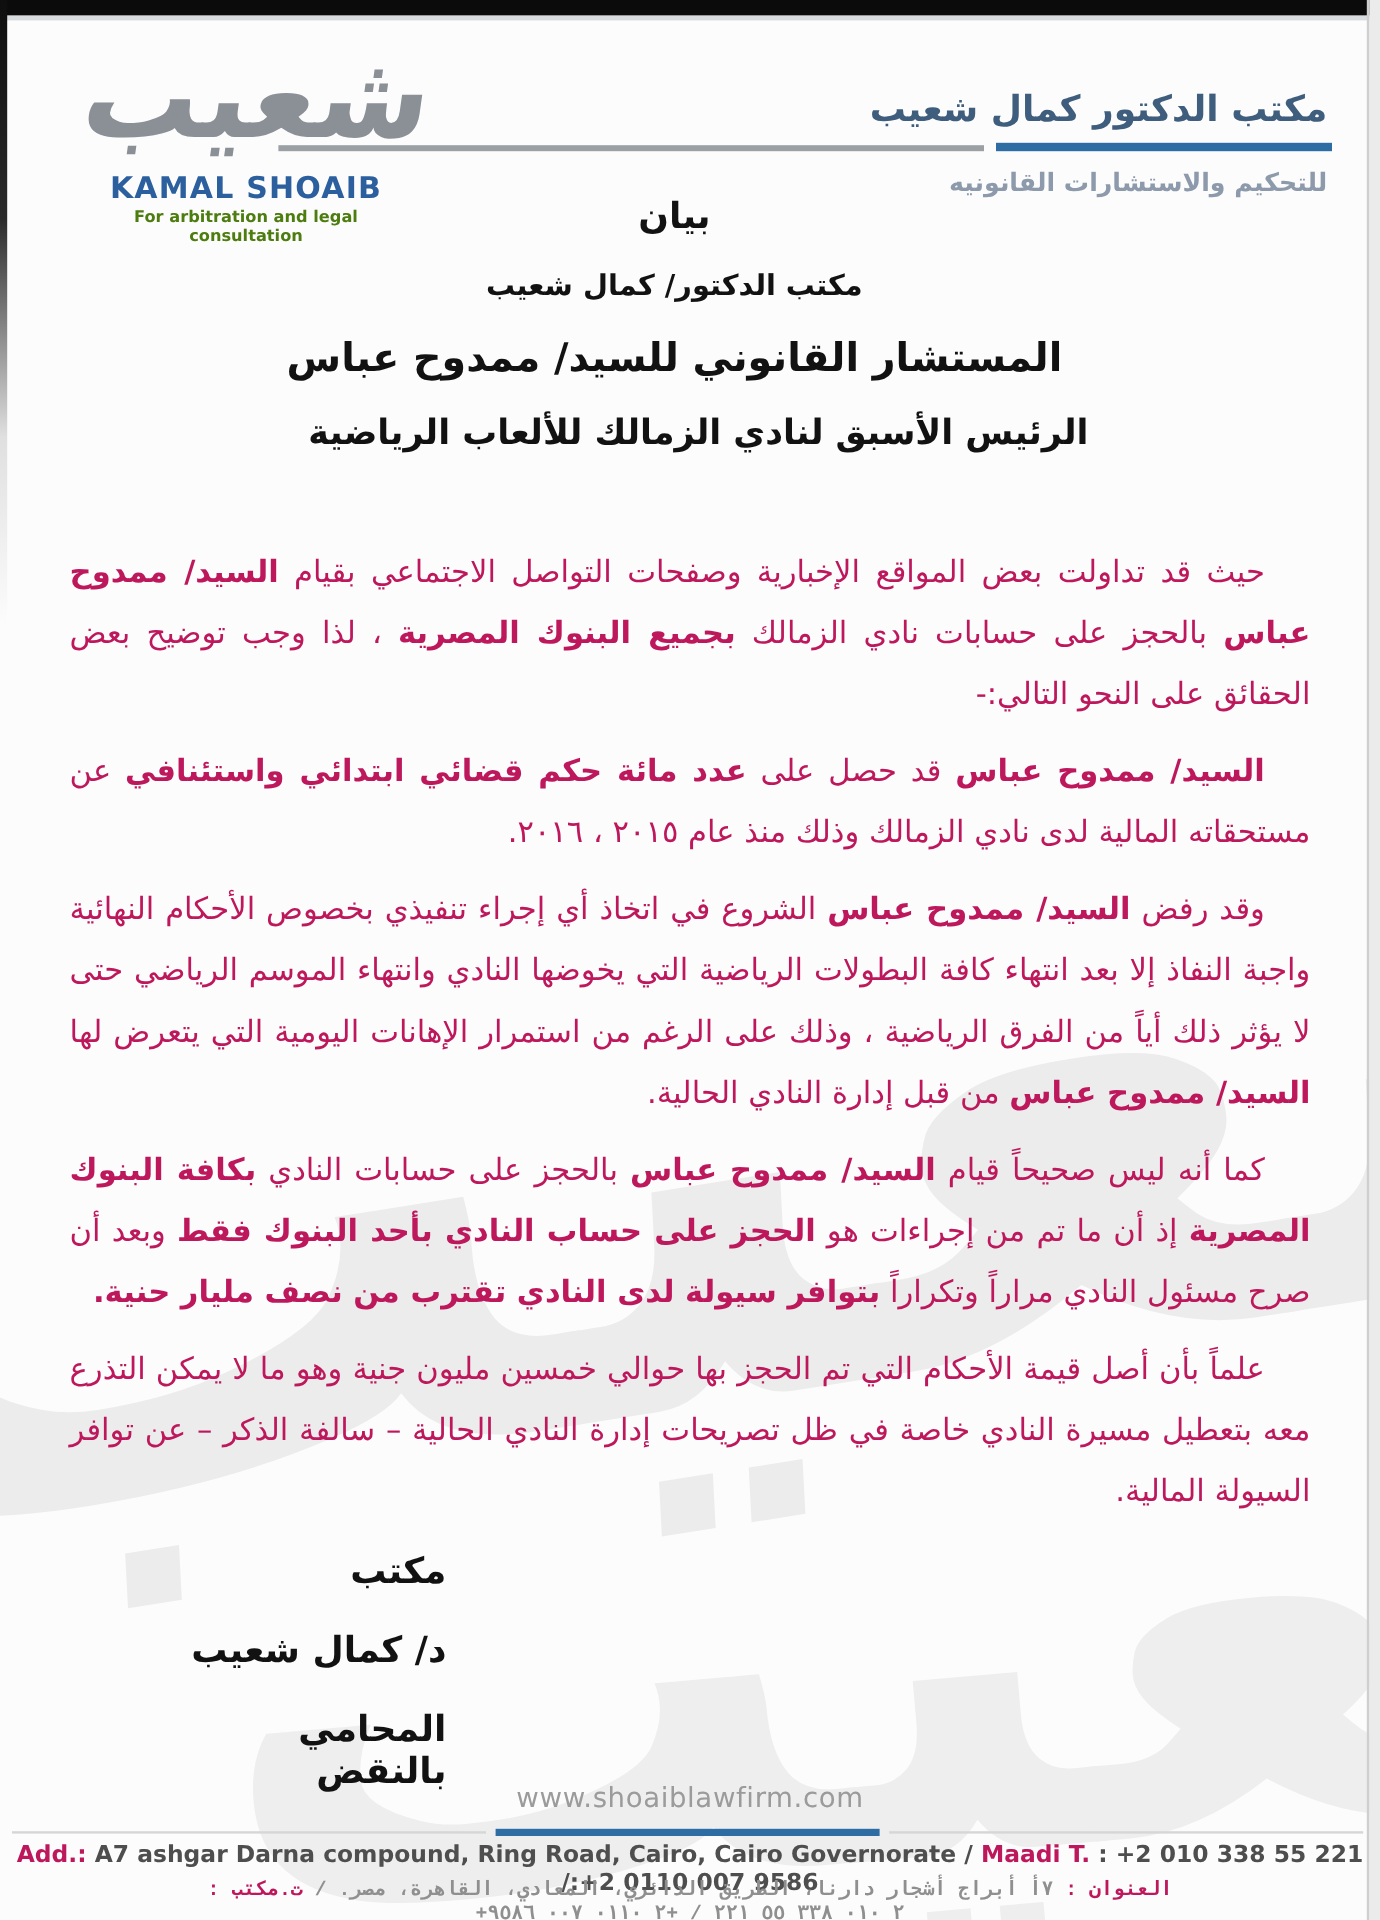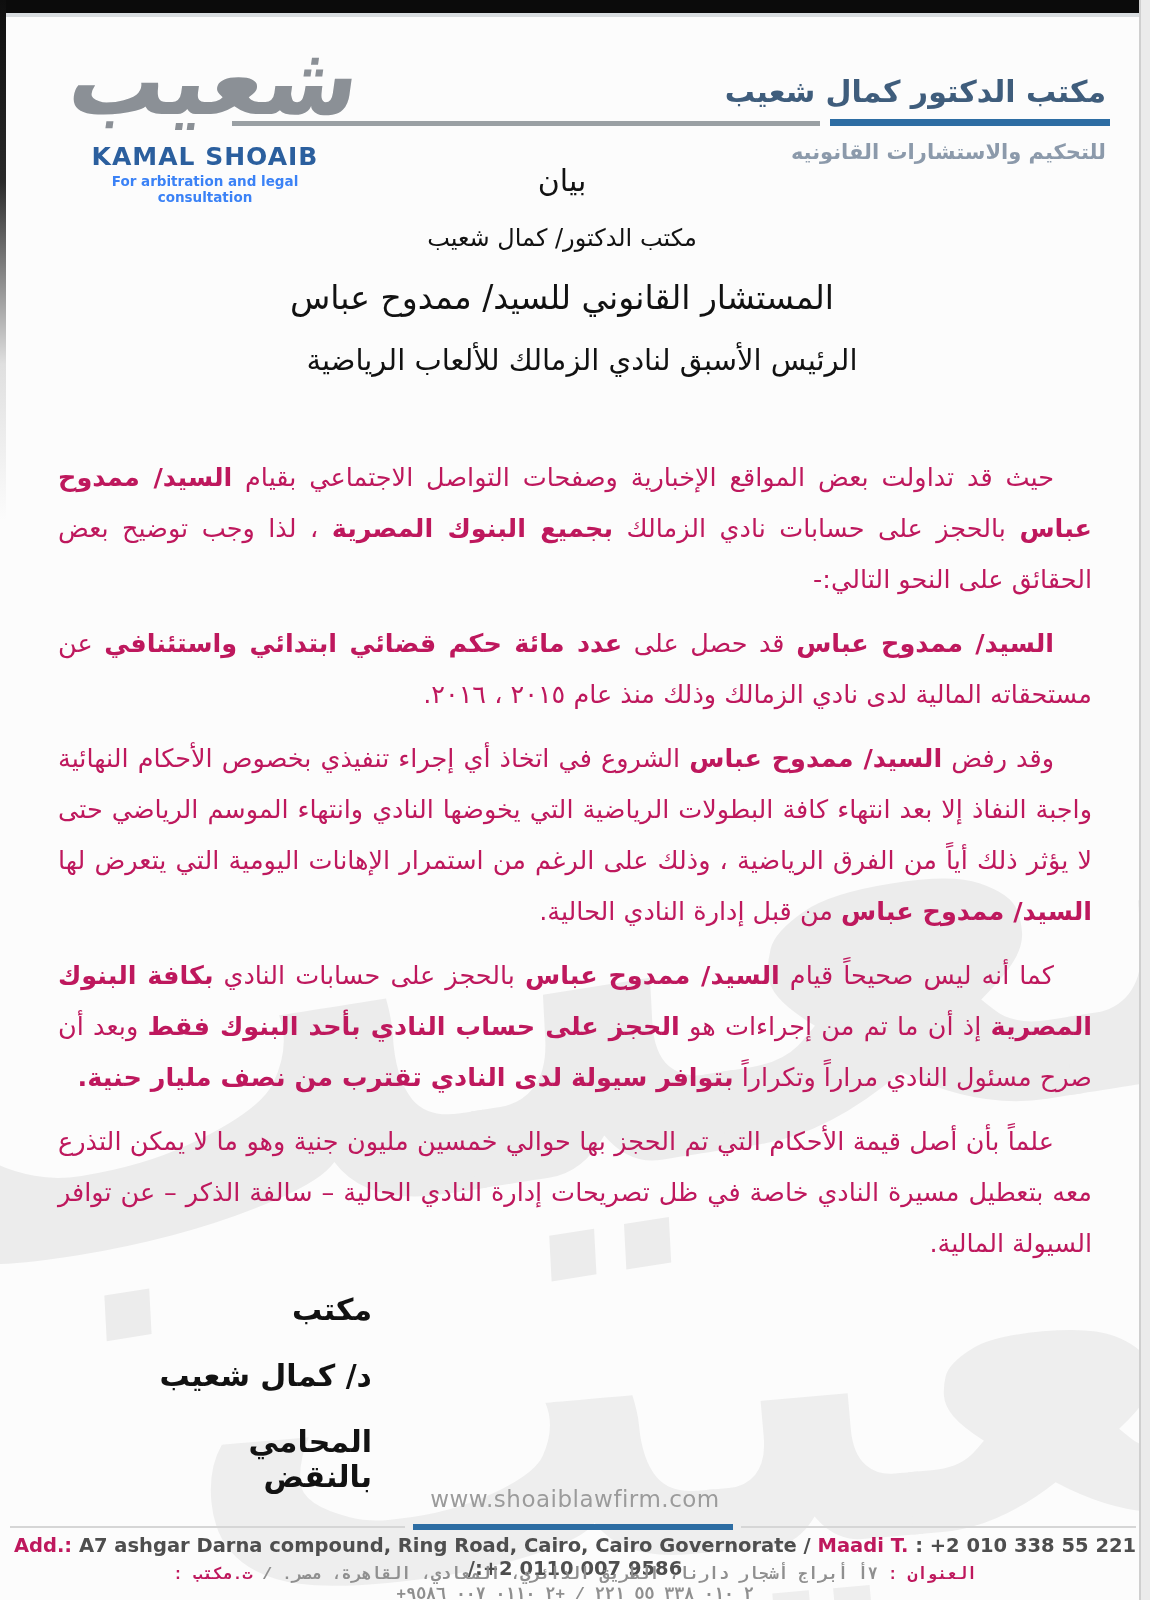--- a/index.html
+++ b/index.html
@@ -22,31 +22,31 @@
   .wm1{font-size:620px;left:-190px;top:620px;transform:rotate(-9deg) skewX(-6deg);}
   .wm2{font-size:500px;left:170px;top:1110px;color:#eeeeee;transform:rotate(-5deg);}
 
   .content{position:relative;z-index:1;width:100%;height:100%;}
 
   
   .logo-block{position:absolute;left:70px;top:22px;width:270px;text-align:center;}
   .logo-calligraphy{font-size:96px;height:118px;line-height:118px;color:#8b9096;
     font-weight:bold;transform:skewX(-8deg);}
   .logo-name{color:#2b5f9e;font-weight:bold;font-size:25px;letter-spacing:1px;margin-top:2px;}
-  .logo-tagline{color:#3b82f6;font-size:13.5px;font-weight:bold;margin-top:2px;}
+  .logo-tagline{color:#4d7c0f;font-size:13.5px;font-weight:bold;margin-top:2px;}
   .office-title{position:absolute;right:44px;top:74px;text-align:right;
     color:#3f5d7c;font-size:30px;font-weight:bold;}
   .office-sub{position:absolute;right:44px;top:140px;text-align:right;
     color:#8c9aab;font-size:21px;font-weight:bold;}
   .divider-gray{position:absolute;left:232px;top:121px;width:588px;height:5px;background:#9aa0a4;}
   .divider-blue{position:absolute;left:830px;top:119px;width:280px;height:7px;background:#2d6da3;}
 
   
   .titles{position:absolute;top:163px;left:0;right:58px;text-align:center;color:#121212;}
-  .title-line{font-weight:normal;margin-bottom:26px;padding-left:32px;}
+  .title-line{font-weight:bold;margin-bottom:26px;padding-left:32px;}
   .t1{font-size:30px;}
   .t2{font-size:24px;}
   .t3{font-size:33px;}
   .t4{font-size:29px;margin-left:40px;}
 
   
   .body-text{position:absolute;top:452px;right:58px;left:58px;direction:rtl;
     text-align:justify;font-size:25.5px;line-height:51px;color:#be185d;}
   .body-text p{margin:0 0 13px 0;text-indent:38px;}
   .b{font-weight:bold;}

